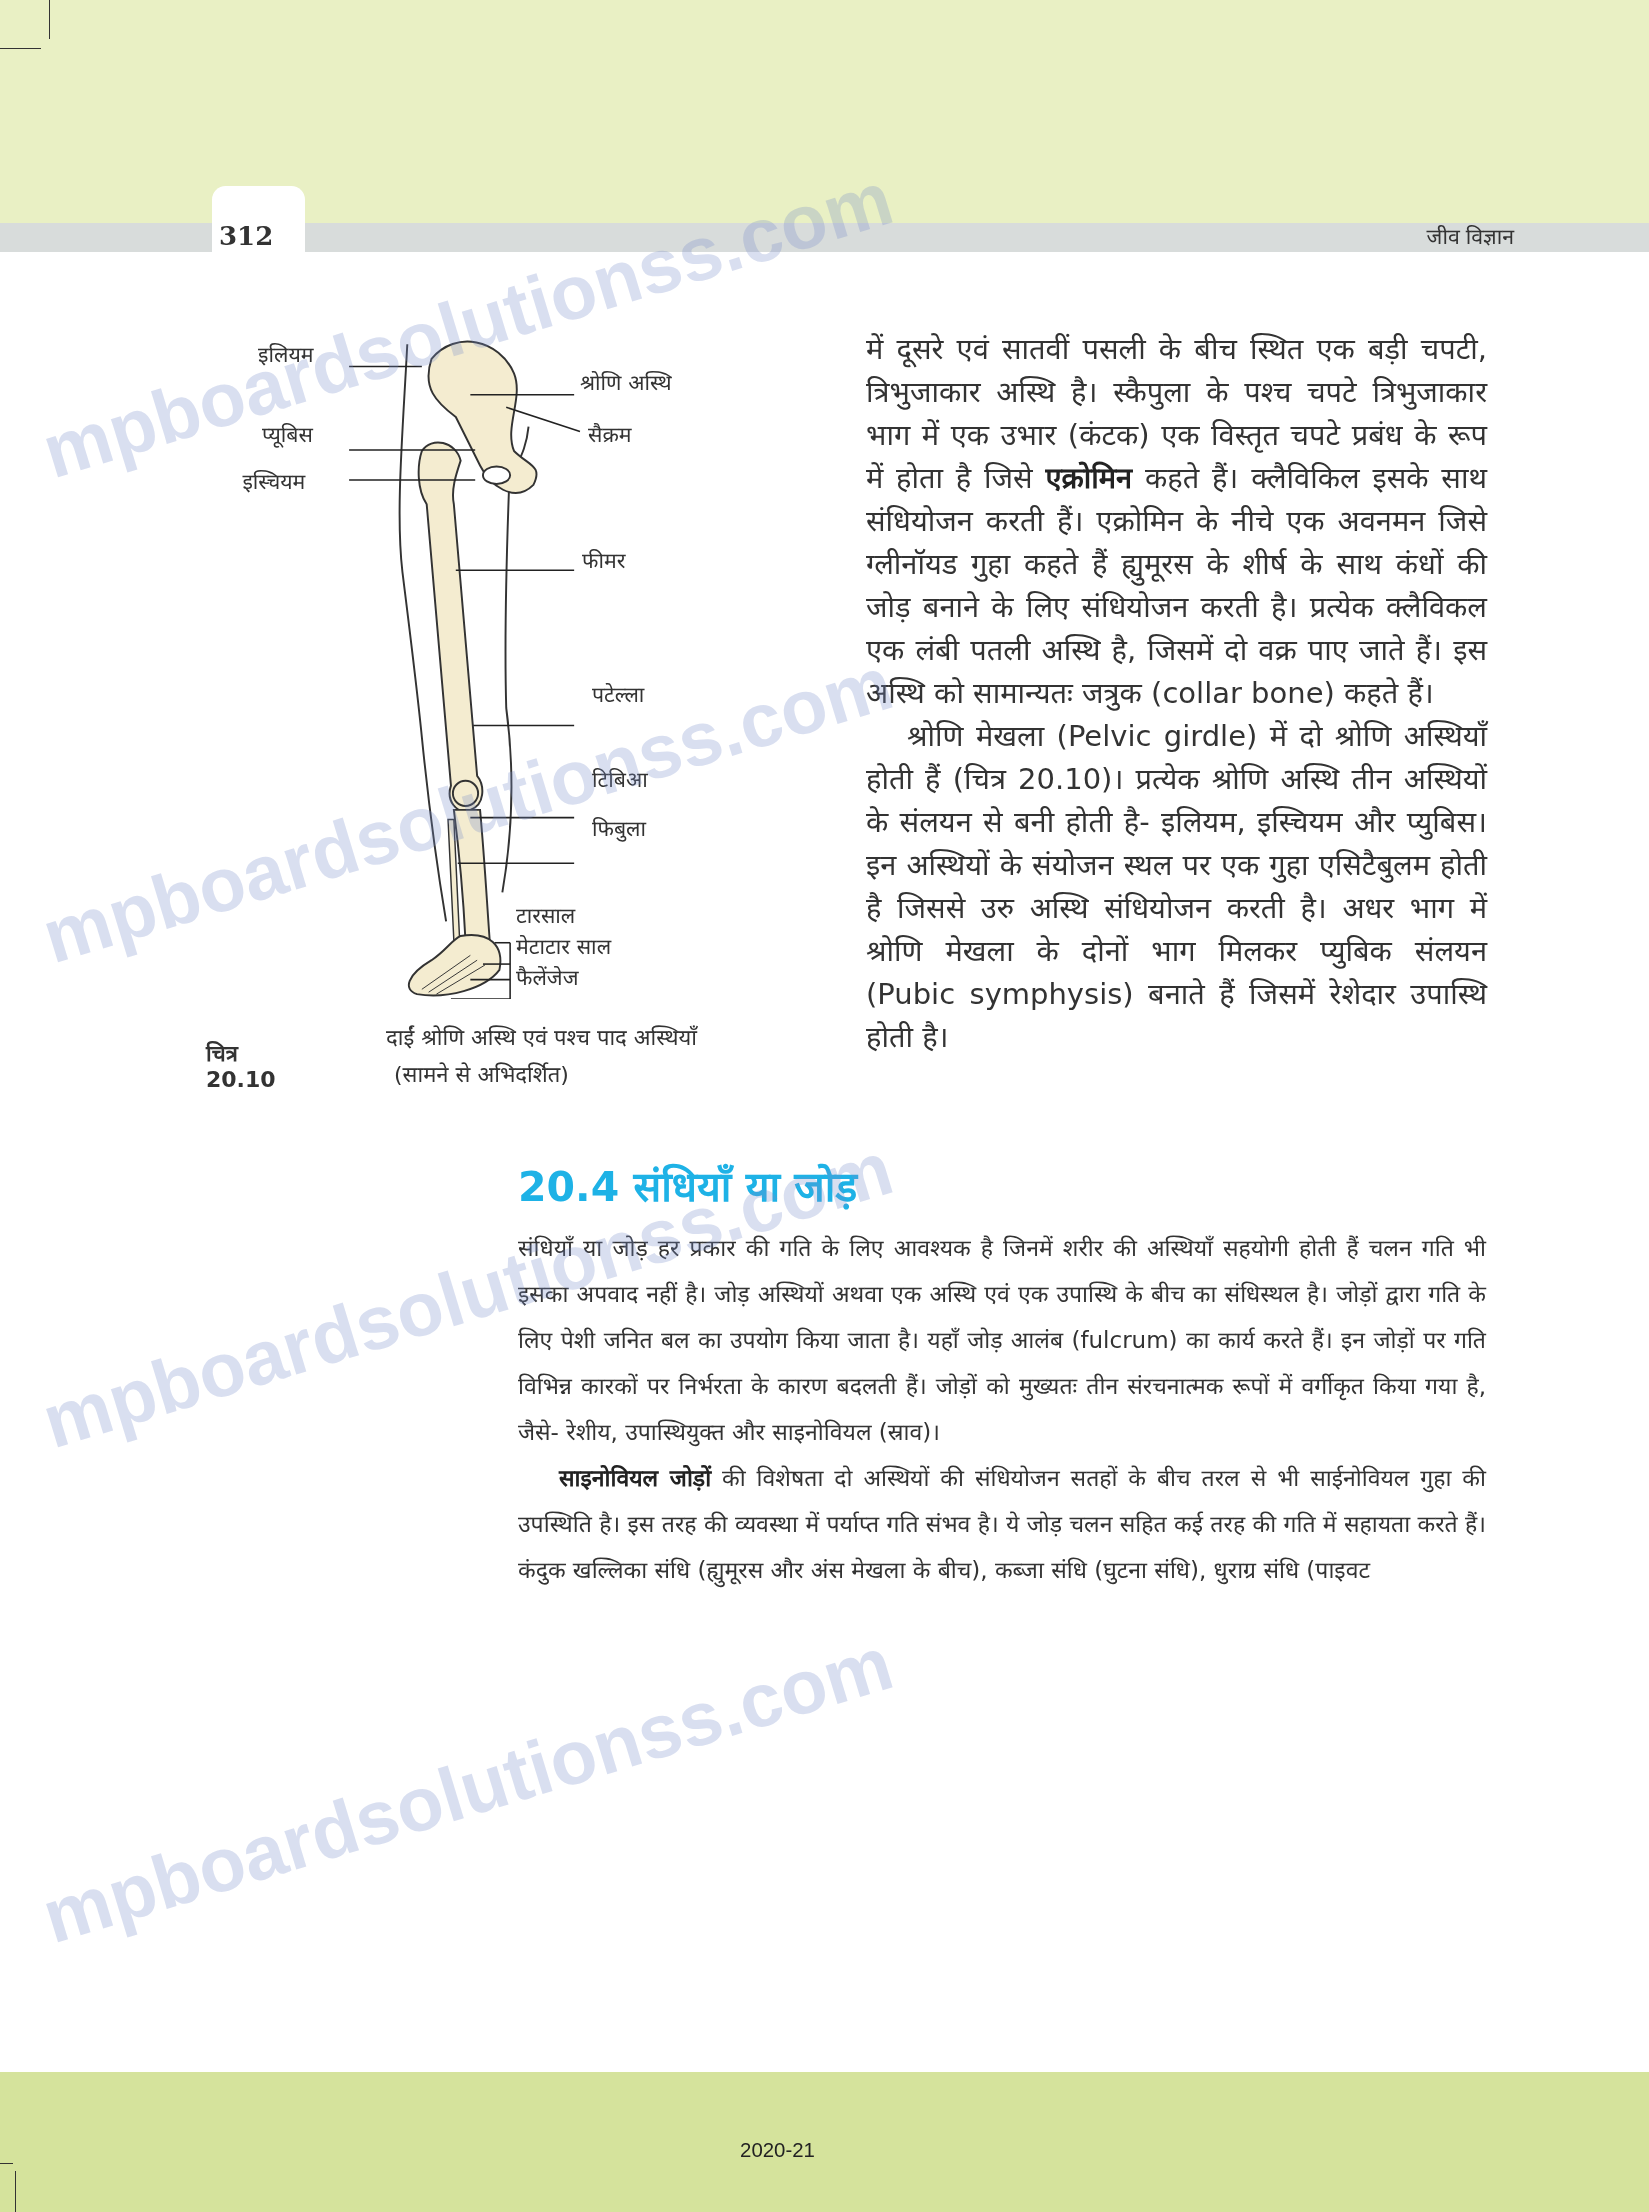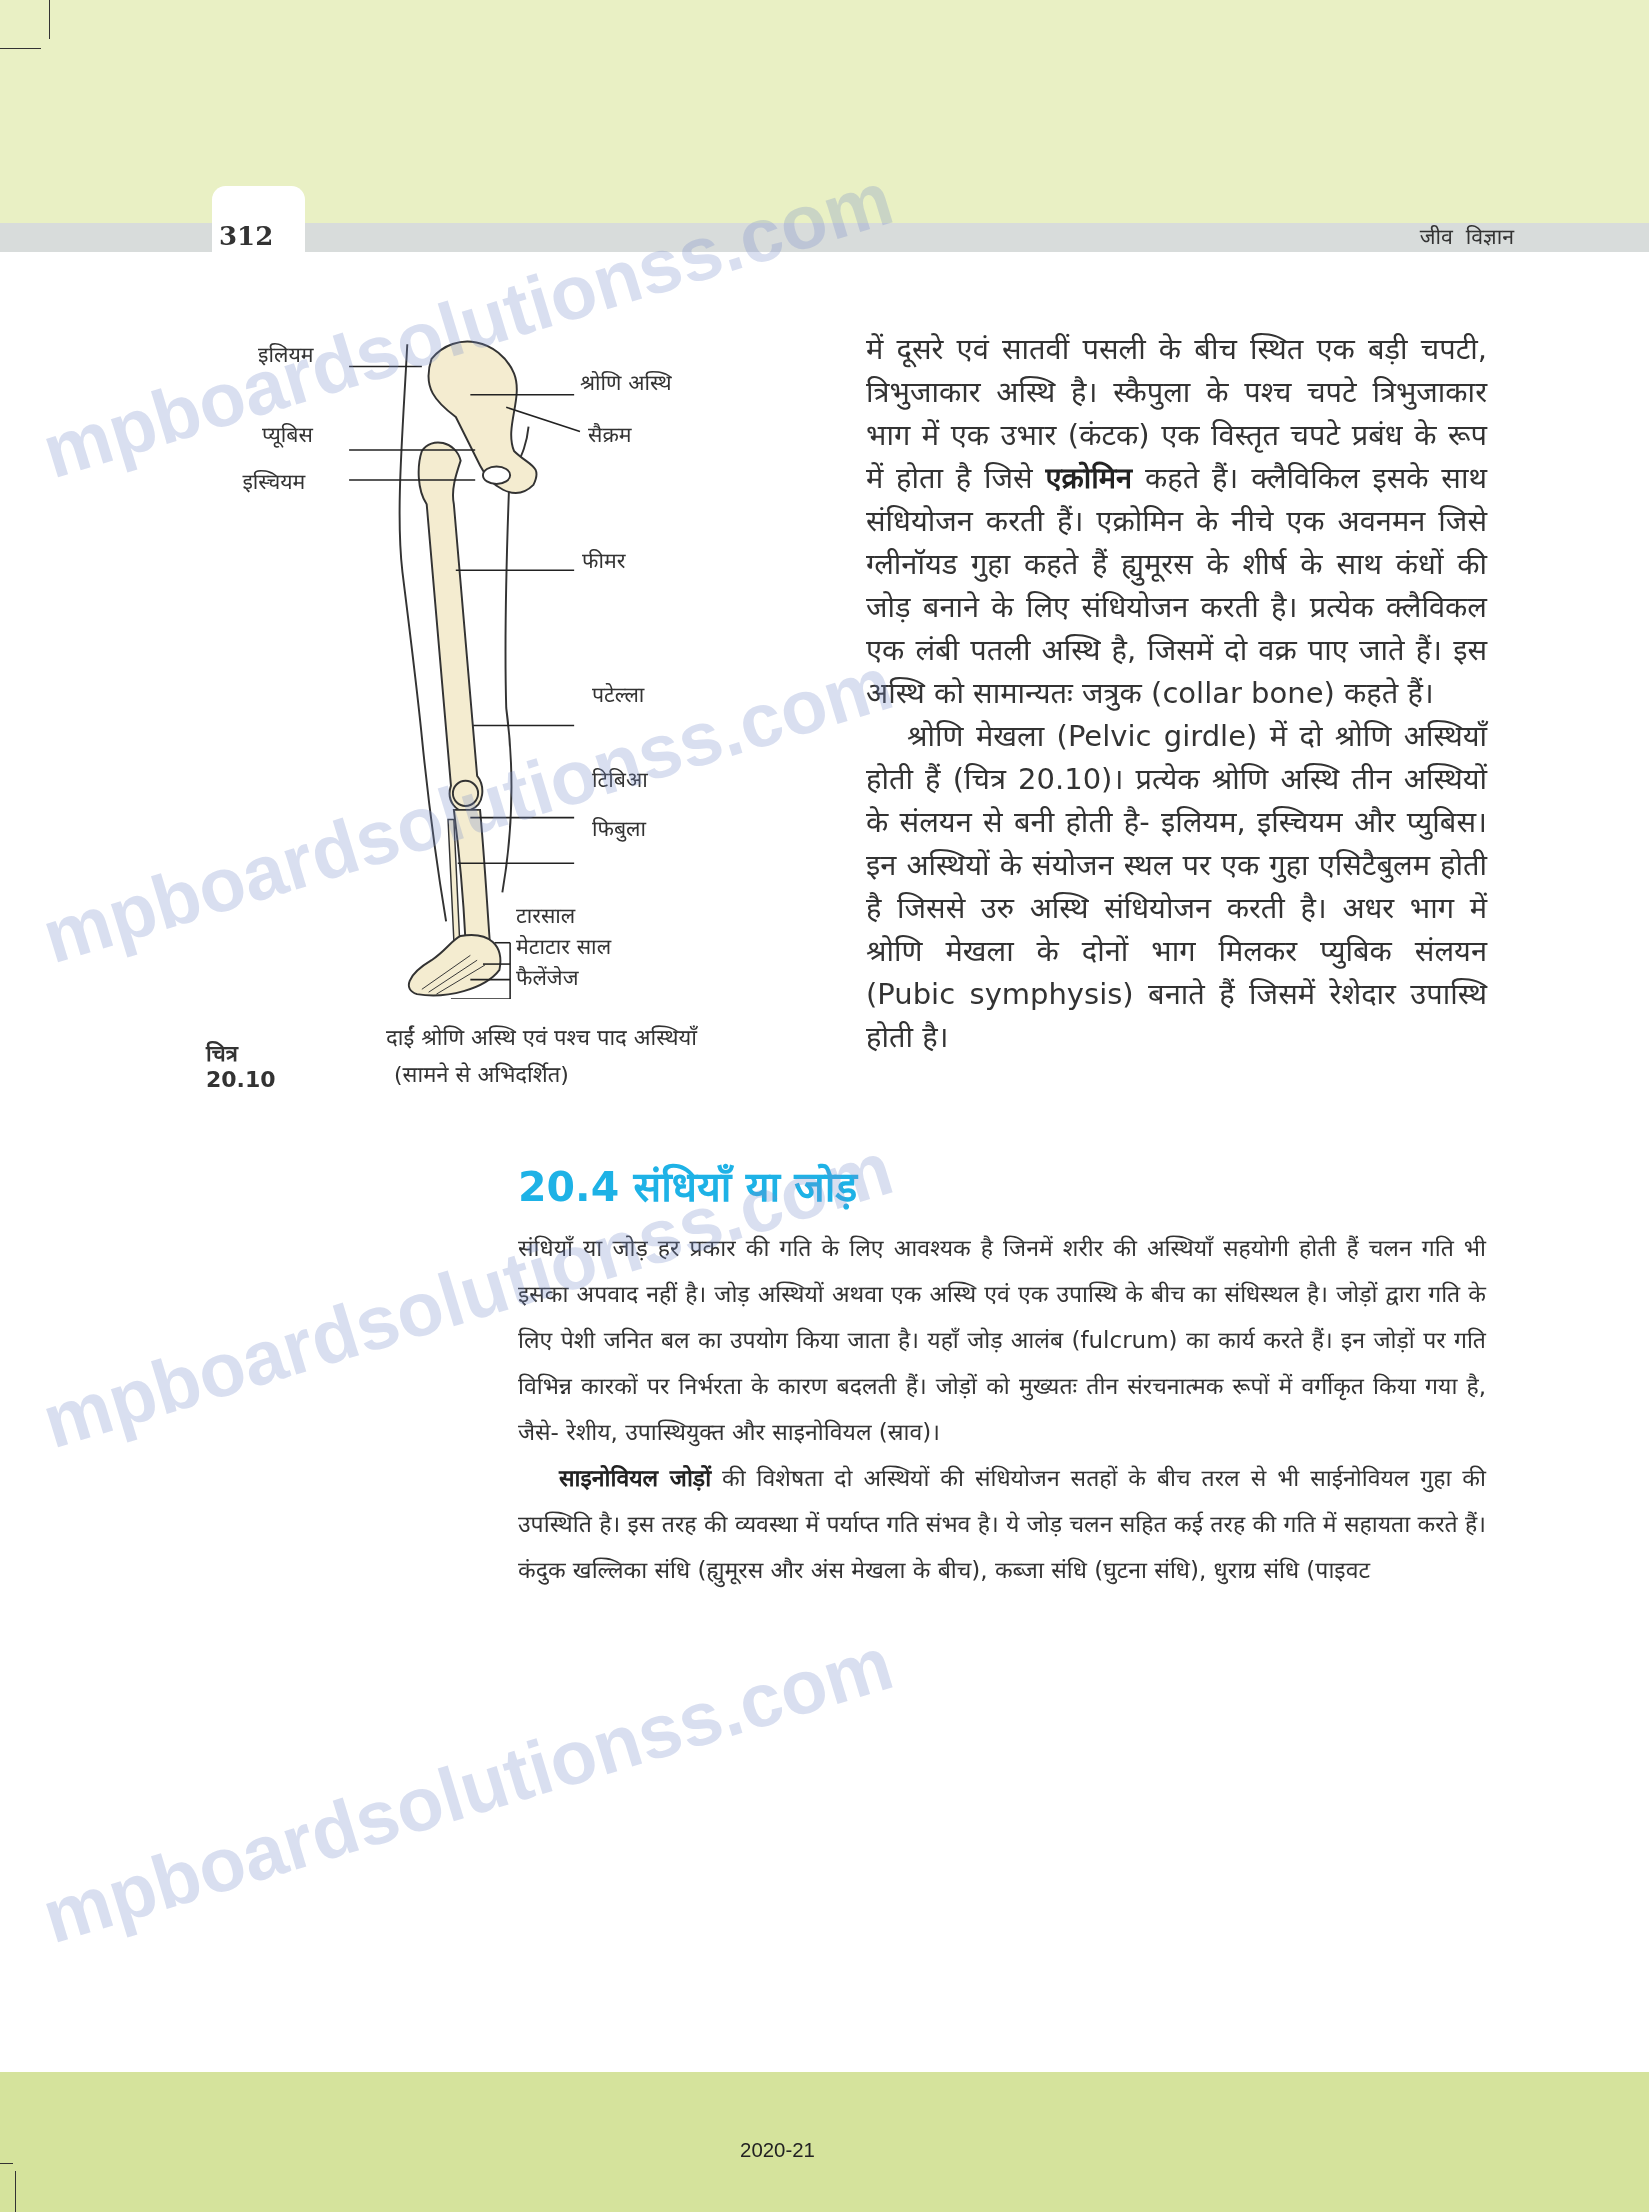--- a/index.html
+++ b/index.html
@@ -1,21 +1,21 @@
 <!DOCTYPE html>
 <html><head>
 <meta charset="utf-8">
 <style>
   html, body { margin:0; padding:0; }
   body { width:1650px; height:2212px; position:relative; background:#ffffff; font-family:"DejaVu Serif", serif; color:#2a2a2a; overflow:hidden; }
   .top-band { position:absolute; left:0; top:0; width:1650px; height:223px; background:#e9f0c4; }
   .header-bar { position:absolute; left:0; top:223px; width:1650px; height:29px; background:#d8dcdb; }
   .page-tab { position:absolute; left:212px; top:186px; width:93px; height:68px; background:#ffffff; border-radius:13.6px 13.6px 0 0; }
   .page-num { position:absolute; left:219px; top:221px; font-family:"DejaVu Serif", serif; font-weight:bold; font-size:26px; color:#333; }
-  .running-head { position:absolute; right:136px; top:221px; font-size:21.3px; color:#333; font-family:Liberation Mono, monospace; }
+  .running-head { position:absolute; right:136px; top:221px; font-size:21.3px; color:#333; font-family:Liberation Sans, sans-serif; }
   .crop-tl-v { position:absolute; left:49px; top:0; width:1px; height:39px; background:#333; }
   .crop-tl-h { position:absolute; left:0; top:48px; width:41px; height:1px; background:#333; }
   .bottom-band { position:absolute; left:0; top:2072px; width:1650px; height:141px; background:#d5e39c; }
   .footer-year { position:absolute; left:0; width:1555px; top:2139px; text-align:center; font-family:"Liberation Sans", sans-serif; font-size:20.4px; color:#222; }
   .crop-bl-v { position:absolute; left:14.6px; top:2171px; width:1px; height:42px; background:#333; }
   .crop-bl-h { position:absolute; left:0; top:2163px; width:12.6px; height:1px; background:#333; }
 
   .figure { position:absolute; left:223px; top:320px; width:485px; height:679px; }
   .fig-label { position:absolute; font-family:"DejaVu Sans", sans-serif; font-size:21.3px; color:#333; white-space:nowrap; }
   .caption { position:absolute; left:206px; top:1021px; font-family:"DejaVu Sans", sans-serif; font-size:22px; color:#333; }

